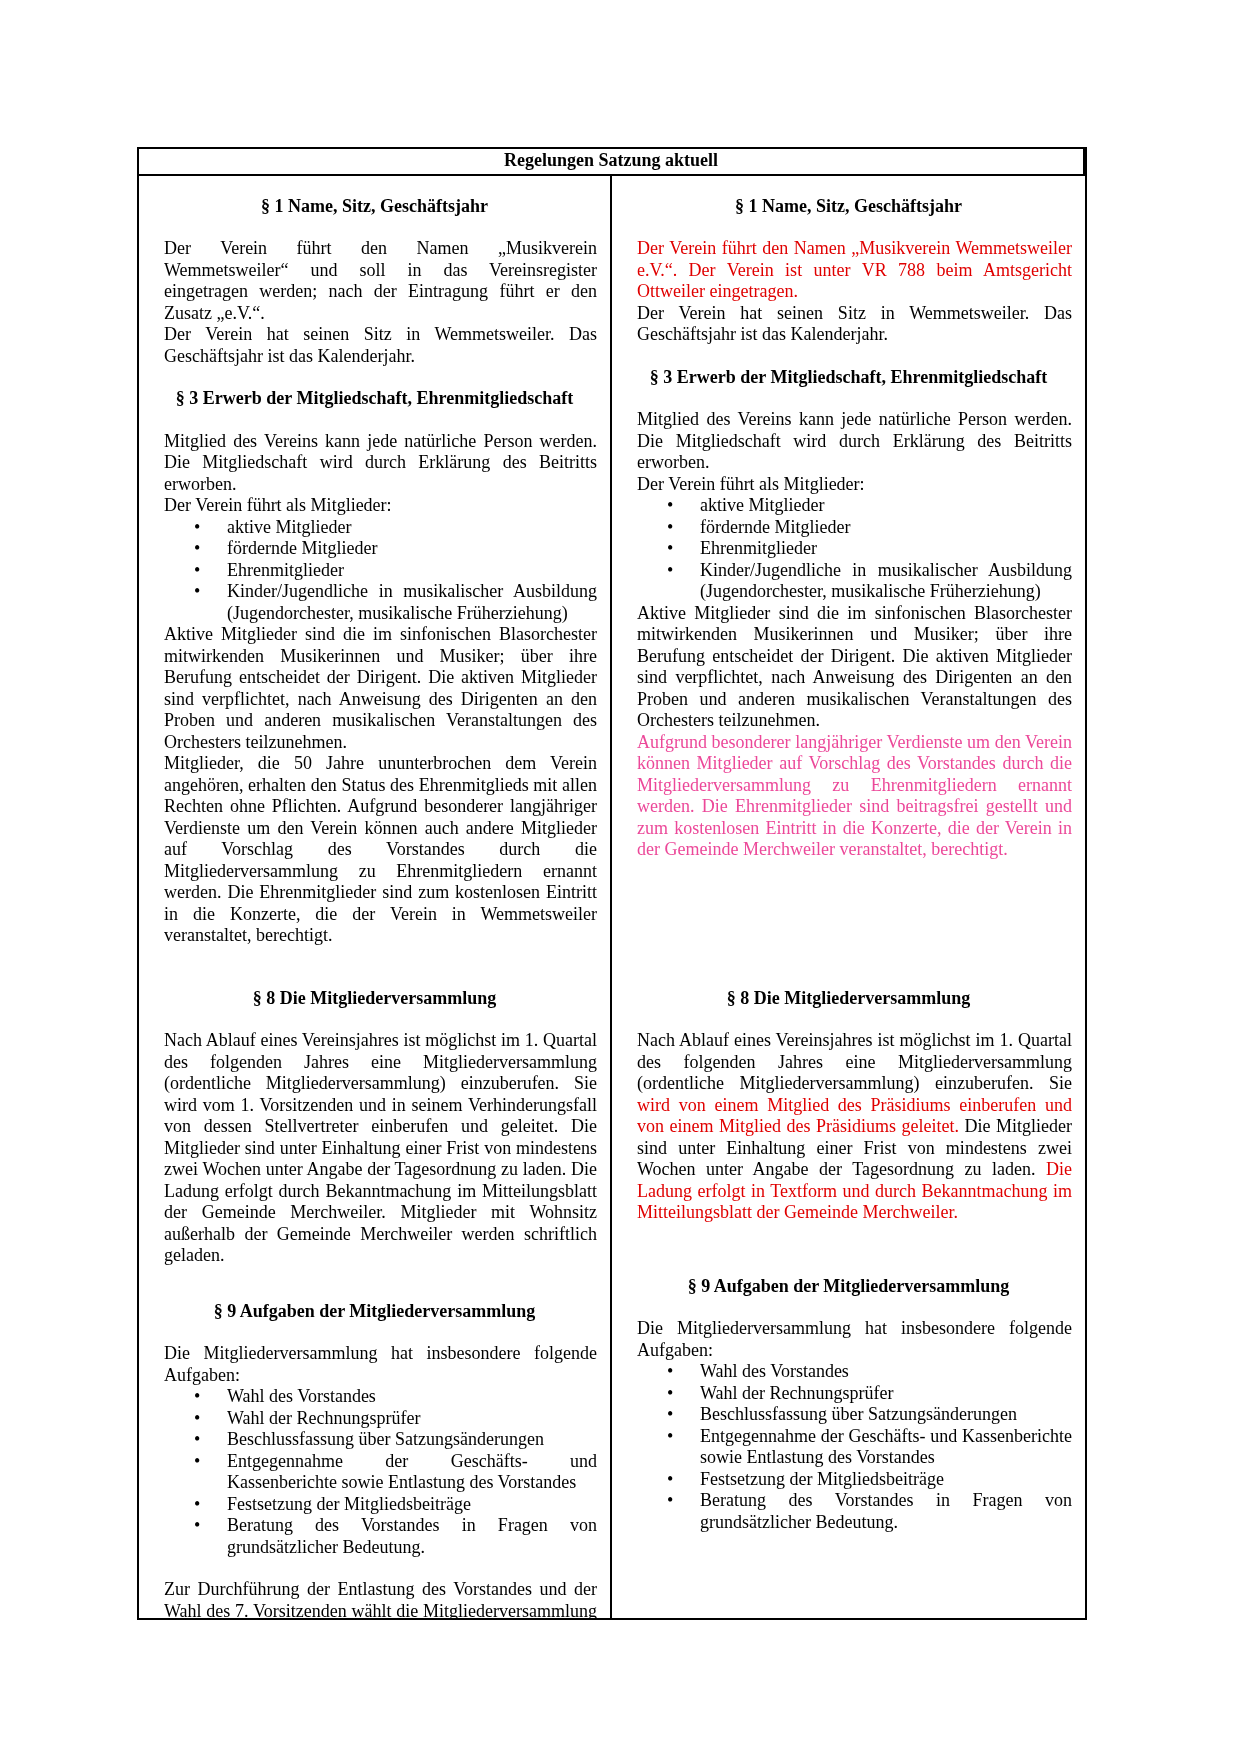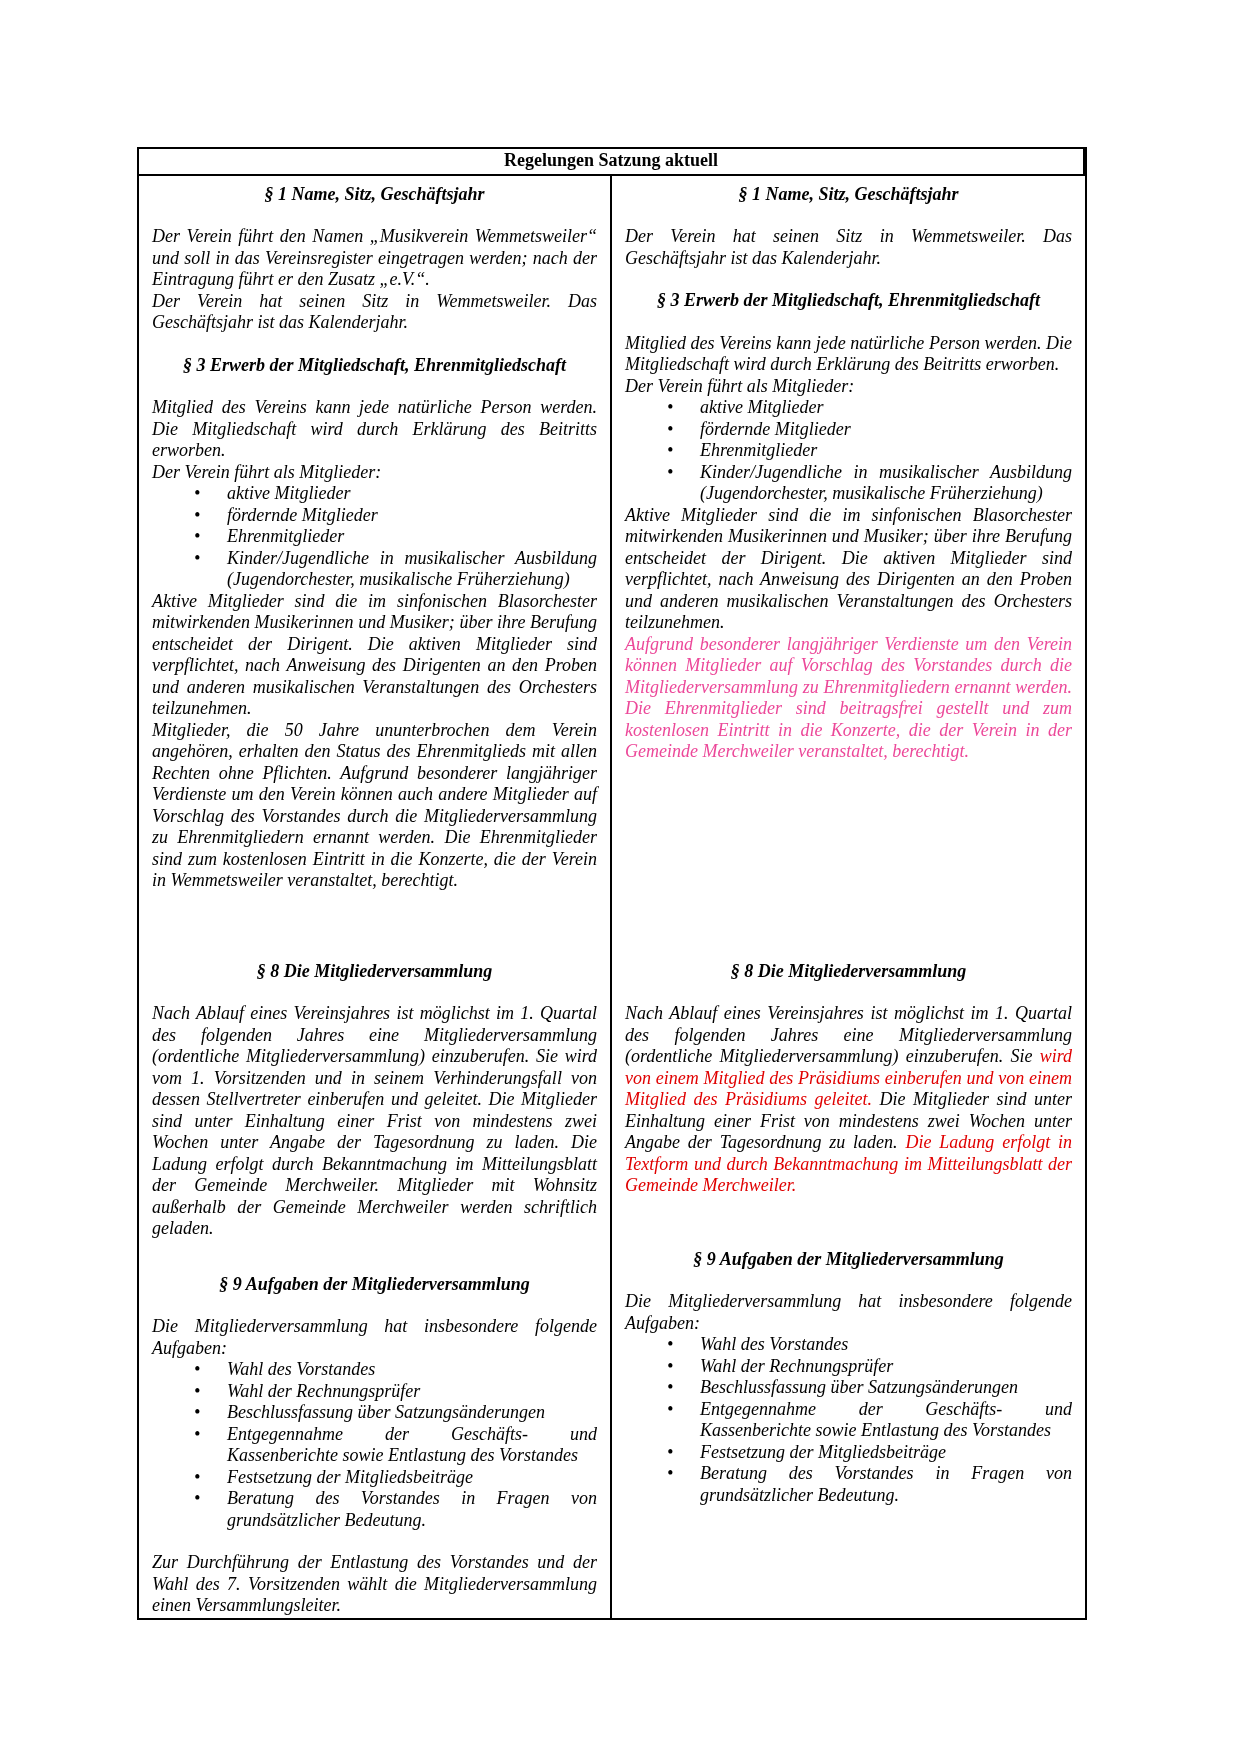--- a/index.html
+++ b/index.html
@@ -47,32 +47,32 @@
     display: flex;
     flex-direction: column;
     overflow: hidden;
   }
   .trow { display: flex; }
   .trow-a { flex: 0 0 auto; min-height: 756px; }
   .trow-b { flex: 1 1 auto; }
   .td {
     flex: 1 1 50%;
     box-sizing: border-box;
-    padding: 8px 13px 0;
+    padding: 20px 13px 0;
     overflow: hidden;
-    font-style: italic;
   }
   .td.first { border-right: 2px solid #000000; }
   .h {
     font-weight: bold;
     text-align: center;
   }
   .p {
     text-align: justify;
     hyphens: none;
+    margin-left: 12px;
   }
   .li {
     position: relative;
     padding-left: 75px;
     text-align: justify;
     box-sizing: border-box;
   }
   .li .bullet {
     position: absolute;
     left: 42px;
@@ -111,20 +111,21 @@
           <div class="li"><span class="bullet">•</span><span>fördernde Mitglieder</span></div>
           <div class="li"><span class="bullet">•</span><span>Ehrenmitglieder</span></div>
           <div class="li"><span class="bullet">•</span><span>Kinder/Jugendliche in musikalischer Ausbildung (Jugendorchester, musikalische Früherziehung)</span></div>
           <div class="p">Aktive Mitglieder sind die im sinfonischen Blasorchester mitwirkenden Musikerinnen und Musiker; über ihre Berufung entscheidet der Dirigent. Die aktiven Mitglieder sind verpflichtet, nach Anweisung des Dirigenten an den Proben und anderen musikalischen Veranstaltungen des Orchesters teilzunehmen.</div>
           <div class="p">Mitglieder, die 50 Jahre ununterbrochen dem Verein angehören, erhalten den Status des Ehrenmitglieds mit allen Rechten ohne Pflichten. Aufgrund besonderer langjähriger Verdienste um den Verein können auch andere Mitglieder auf Vorschlag des Vorstandes durch die Mitgliederversammlung zu Ehrenmitgliedern ernannt werden. Die Ehrenmitglieder sind zum kostenlosen Eintritt in die Konzerte, die der Verein in Wemmetsweiler veranstaltet, berechtigt.</div>
         </div>
 
         <div class="td">
           <div class="h">§ 1 Name, Sitz, Geschäftsjahr</div>
           <div class="sp"></div>
+          <div class="p red" style="color: rgb(224, 0, 0);">Der Verein führt den Namen „Musikverein Wemmetsweiler e.V.“. Der Verein ist unter VR 788 beim Amtsgericht Ottweiler eingetragen.</div>
           <div class="p">Der Verein hat seinen Sitz in Wemmetsweiler. Das Geschäftsjahr ist das Kalenderjahr.</div>
           <div class="sp"></div>
           <div class="h">§ 3 Erwerb der Mitgliedschaft, Ehrenmitgliedschaft</div>
           <div class="sp"></div>
           <div class="p">Mitglied des Vereins kann jede natürliche Person werden. Die Mitgliedschaft wird durch Erklärung des Beitritts erworben.</div>
           <div class="p">Der Verein führt als Mitglieder:</div>
           <div class="li"><span class="bullet">•</span><span>aktive Mitglieder</span></div>
           <div class="li"><span class="bullet">•</span><span>fördernde Mitglieder</span></div>
           <div class="li"><span class="bullet">•</span><span>Ehrenmitglieder</span></div>
           <div class="li"><span class="bullet">•</span><span>Kinder/Jugendliche in musikalischer Ausbildung (Jugendorchester, musikalische Früherziehung)</span></div>

